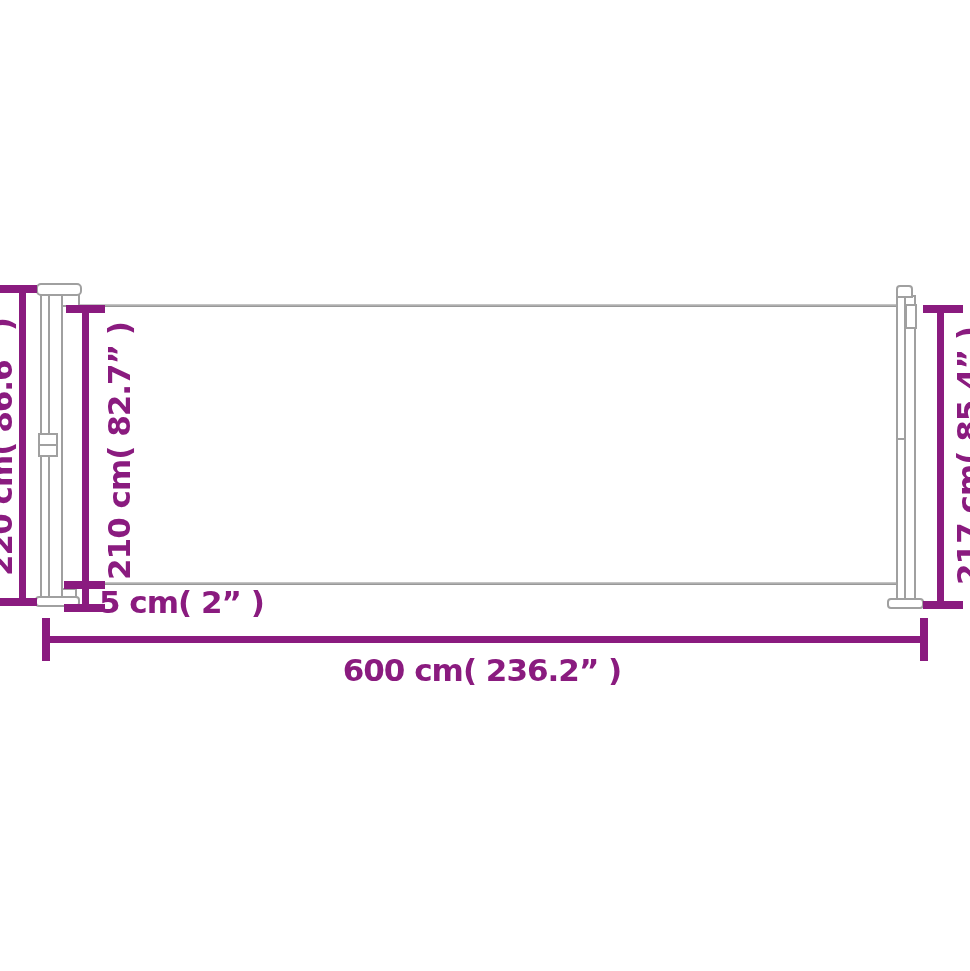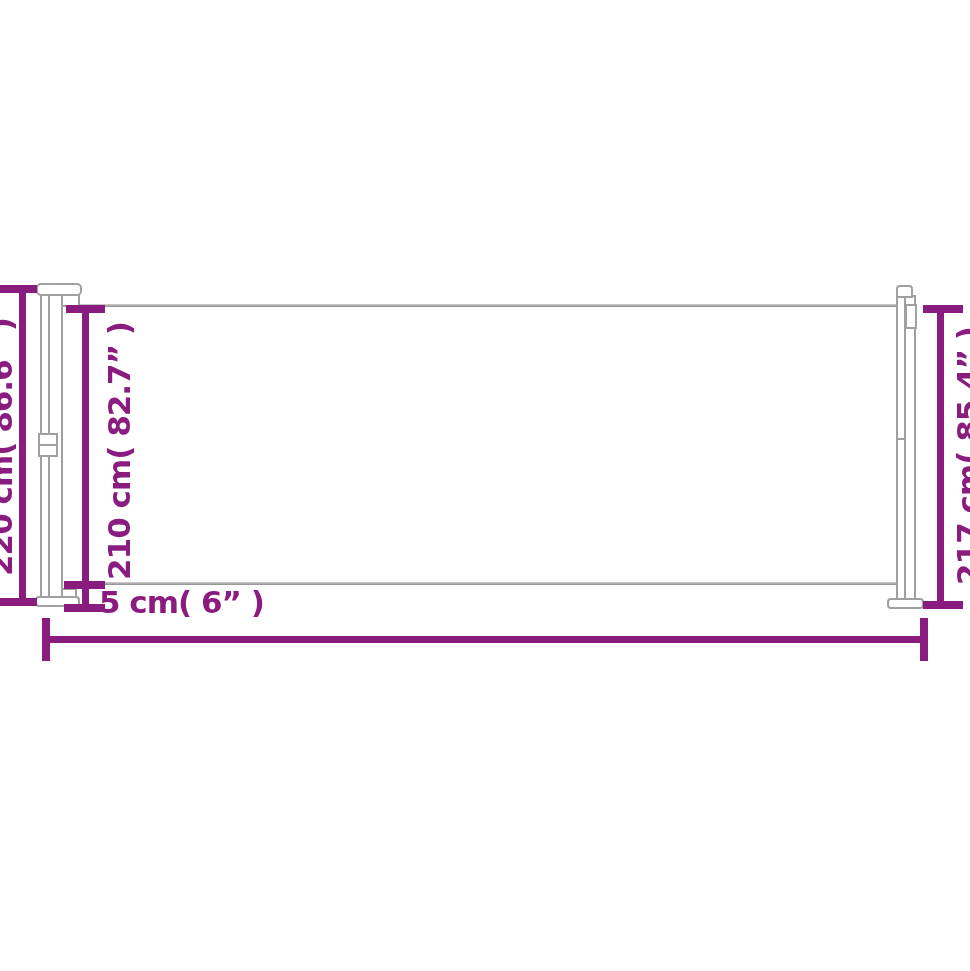--- a/index.html
+++ b/index.html
@@ -78,16 +78,17 @@
   <div class="dim" style="left:46px;top:636px;width:879px;height:7px;"></div>
   <div class="dim" style="left:42px;top:618px;width:8px;height:43px;"></div>
   <div class="dim" style="left:920px;top:618px;width:8px;height:43px;"></div>
 
   <div class="lbl v" style="left:1px;top:447px;">220 cm( 86.6” )</div>
 
   <div class="lbl v" style="left:119px;top:451px;">210 cm( 82.7” )</div>
 
   <div class="lbl v" style="left:968px;top:456px;">217 cm( 85.4” )</div>
 
-  <div class="lbl h-left" style="left:99px;top:602px;">5 cm( 6” )</div>
+  <div class="lbl h-left" style="left:99px;top:602px;">5 cm( 2” )</div>
 
+  <div class="lbl h-center" style="left:482px;top:670px;">600 cm( 236.2” )</div>
 
 </div>
 
 </body></html>

